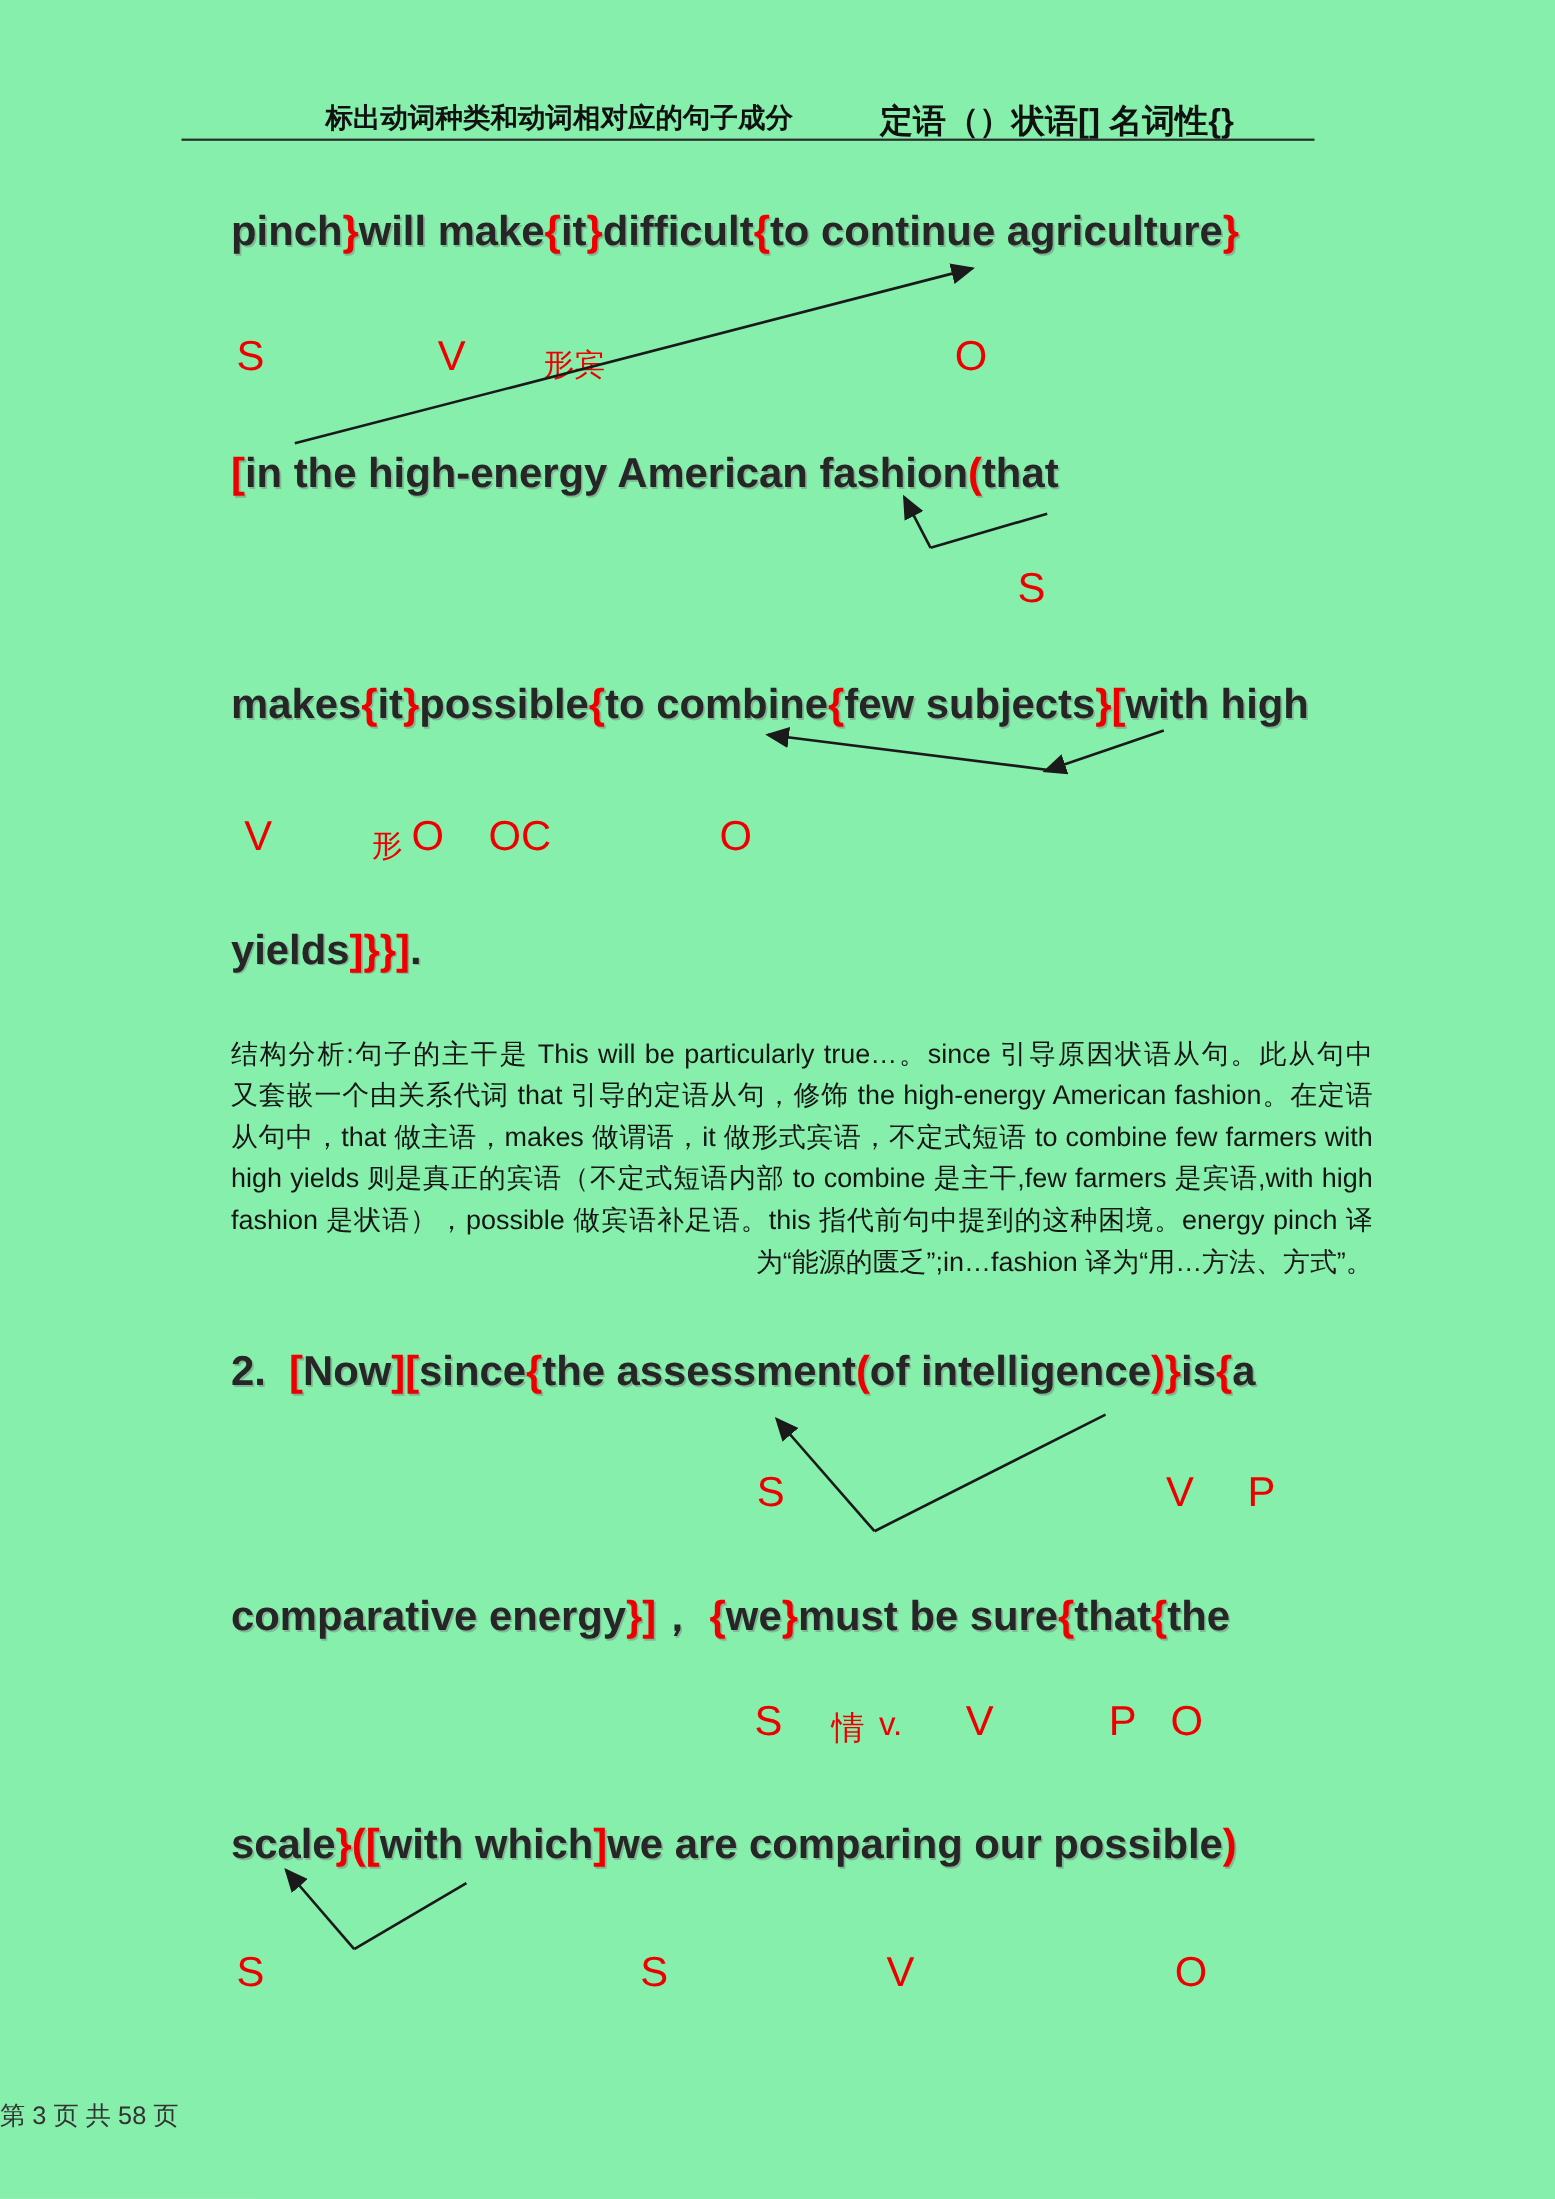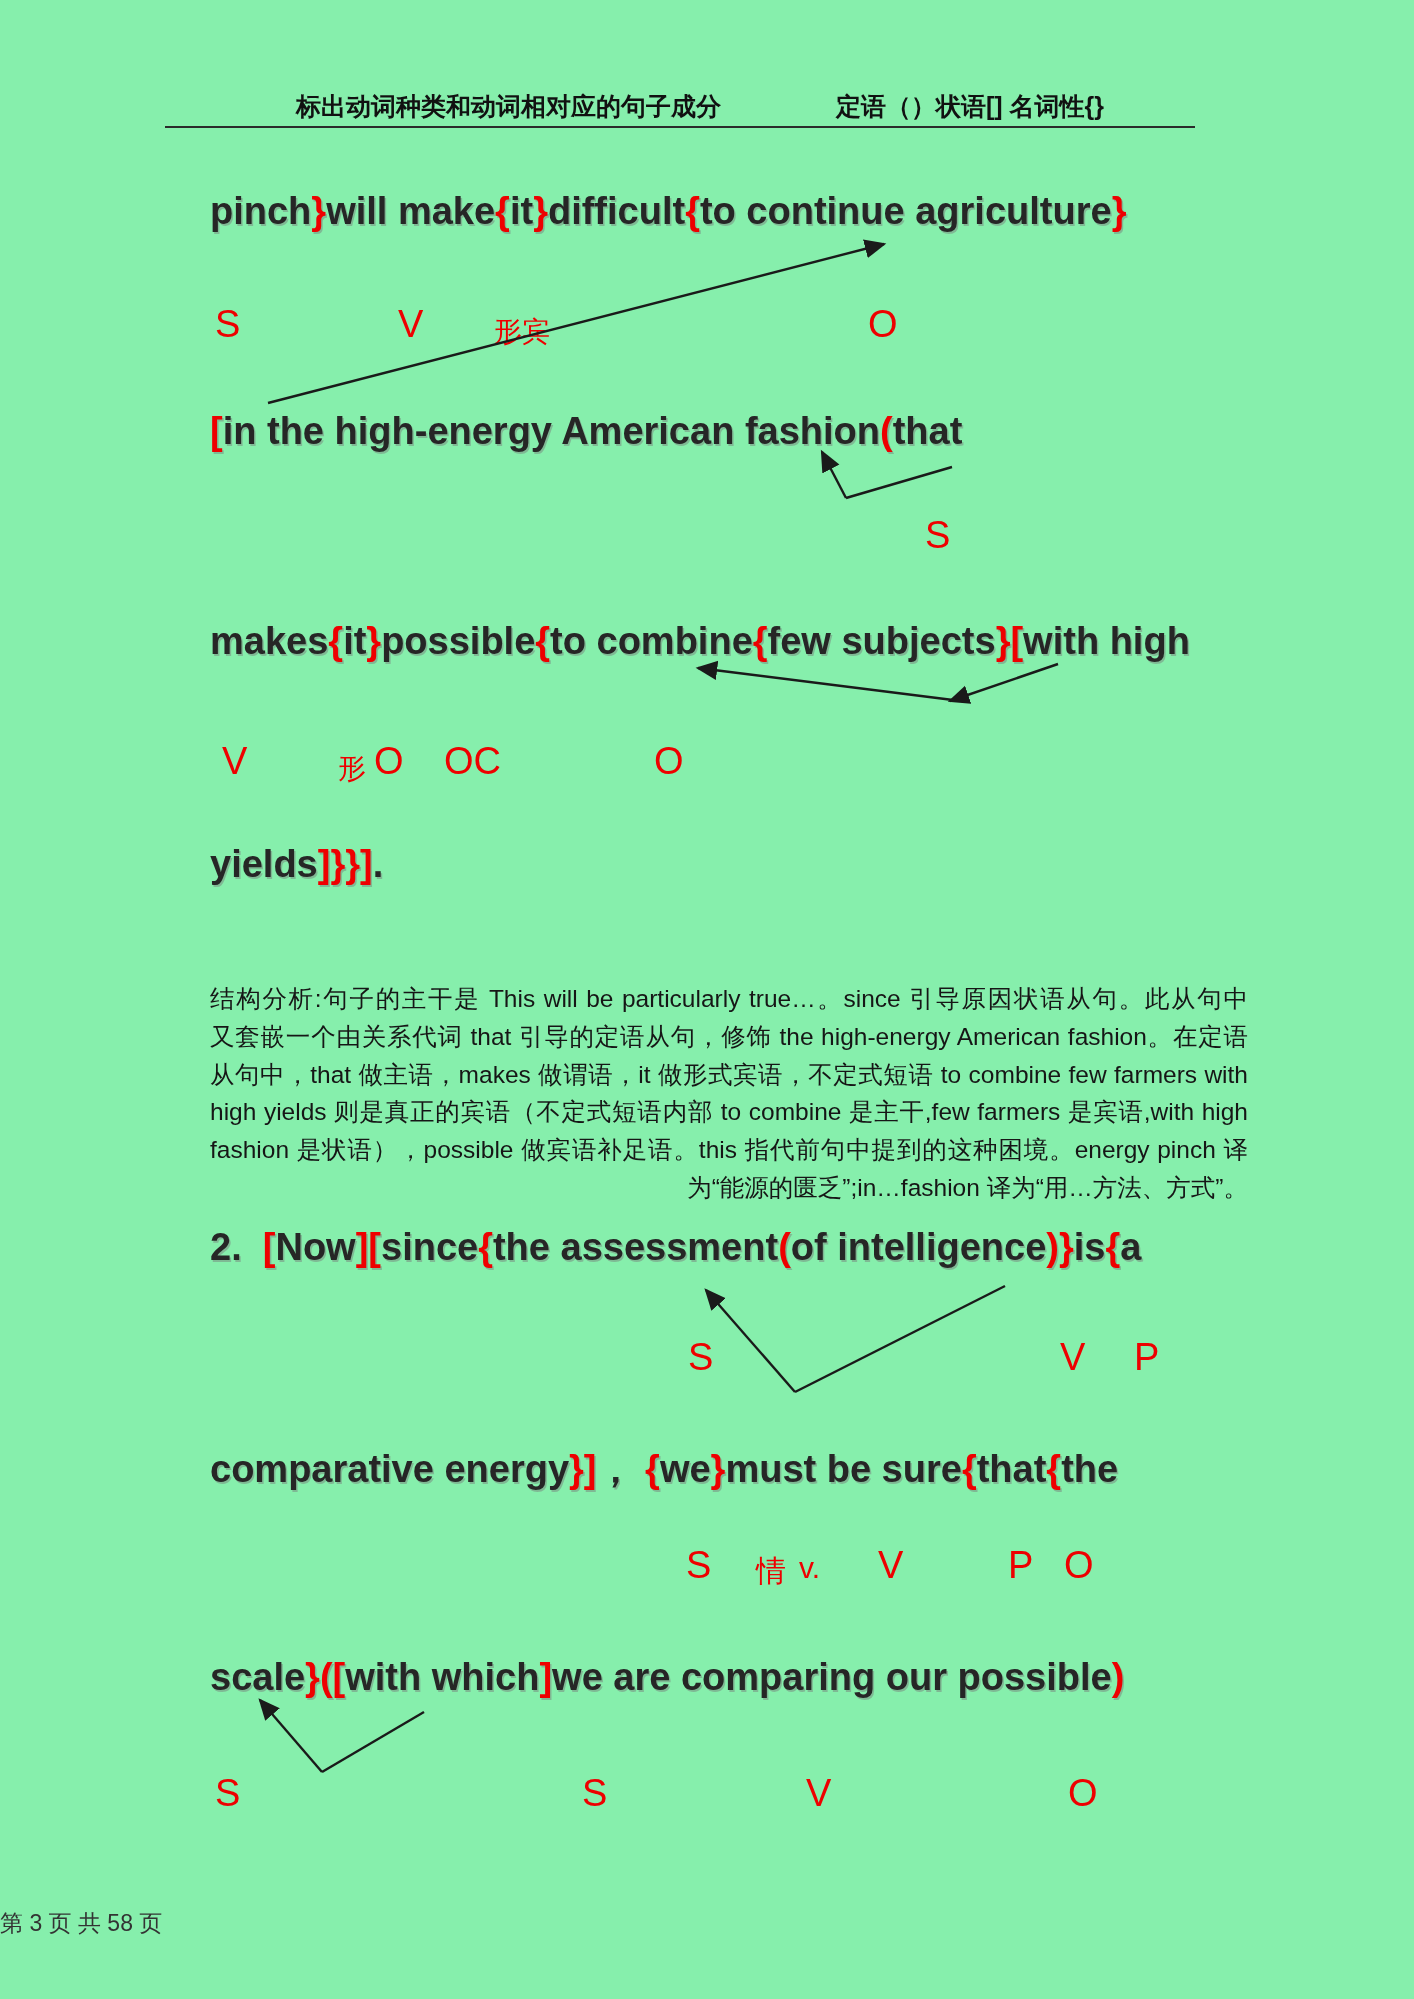--- a/index.html
+++ b/index.html
@@ -2,35 +2,35 @@
 <html><head>
 <meta charset="utf-8">
 <style>
   html,body{margin:0;padding:0;background:#ffffff;}
   .page{
     position:relative;width:1414px;height:1999px;margin:0 auto;background:#86efac;
     font-family:Liberation Sans, sans-serif;overflow:hidden;
   }
   
   .hdr-left{position:absolute;left:296px;top:90px;font-size:25px;font-weight:bold;color:#111;white-space:nowrap;}
-  .hdr-right{position:absolute;left:836px;top:90px;font-size:25px;font-weight:bold;color:#111;white-space:nowrap;}
+  .hdr-right{position:absolute;left:800px;top:90px;font-size:30px;font-weight:bold;color:#111;white-space:nowrap;}
   .hdr-rule{position:absolute;left:165px;top:126px;width:1030px;height:2px;background:#2b2b2b;}
   
   .bold-line{
     position:absolute;left:210px;font-size:38px;font-weight:bold;color:#262626;
     white-space:nowrap;text-shadow:1.5px 1.5px 0 rgba(120,120,120,0.45);
   }
   .bold-line .red{color:#ee0000;}
   .bold-line .blk{color:#262626;}
   
   .lbl{position:absolute;color:#ee0000;font-size:38px;white-space:nowrap;}
   .lbl-cjk{font-size:28px;}
   .lbl-cjk2{font-size:30px;}
   
-  .para{position:absolute;left:210px;top:940px;width:1038px;font-size:24.5px;line-height:37.8px;color:#161616;margin-top:40px;}
+  .para{position:absolute;left:210px;top:940px;width:1038px;font-size:24.5px;line-height:37.8px;color:#161616;}
   .jline{text-align:justify;text-align-last:justify;}
   .lastline{text-align:right;}
   
   .footer{position:absolute;left:0;top:1908px;width:100%;font-size:23px;color:#333;}
   
   .arrow-svg{position:absolute;left:0;top:0;width:1414px;height:1999px;pointer-events:none;}
   .arrow-line{stroke:#1a1a1a;stroke-width:2.4;fill:none;}
 </style>
 </head>
 <body>

